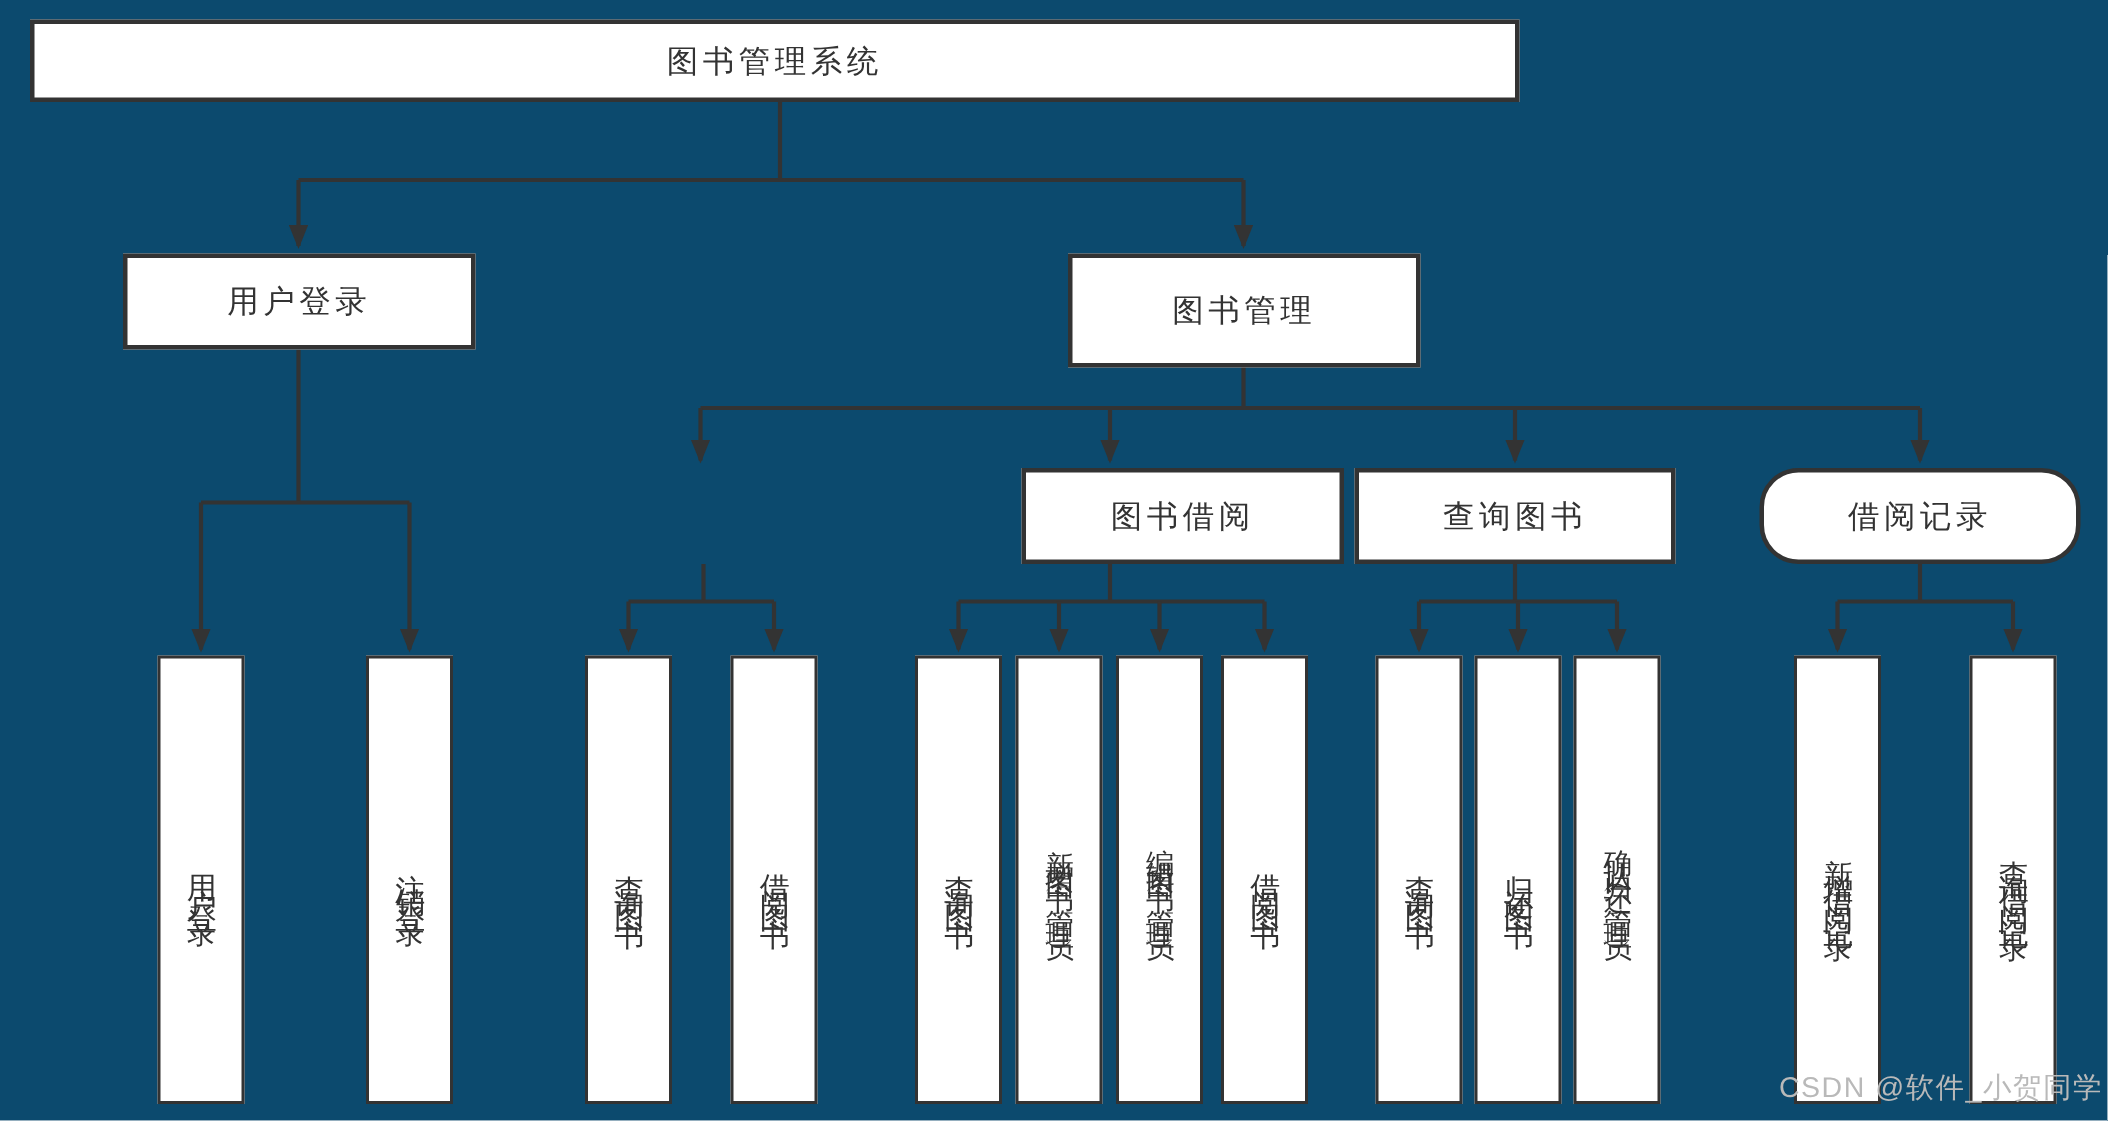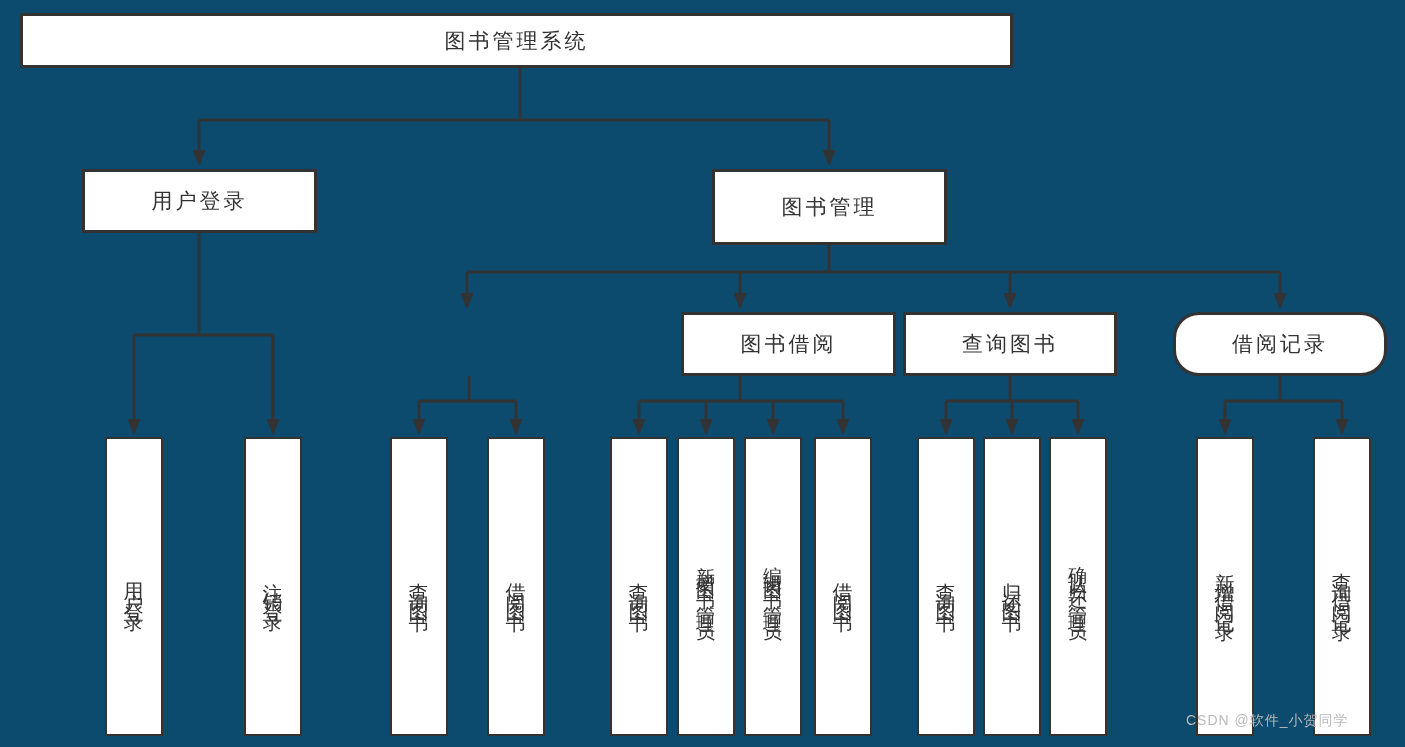--- a/index.html
+++ b/index.html
@@ -34,21 +34,21 @@
     text-orientation:mixed;
     letter-spacing:10px;
     line-height:1;
   }
   .leaf.long{letter-spacing:8px;font-size:19px;}
   svg.wires{position:absolute;left:0;top:0;width:1405px;height:747px;pointer-events:none;}
   svg.wires path{stroke:#333333;stroke-width:2.8;fill:none;}
   .watermark{
     position:absolute;
     left:1186px;top:712px;
-    font-size:14px;
+    font-size:19px;
     color:#b9b9b9;
     letter-spacing:1px;
     white-space:nowrap;
   }
 </style>
 </head>
 <body>
 
 <div class="canvas">
 

